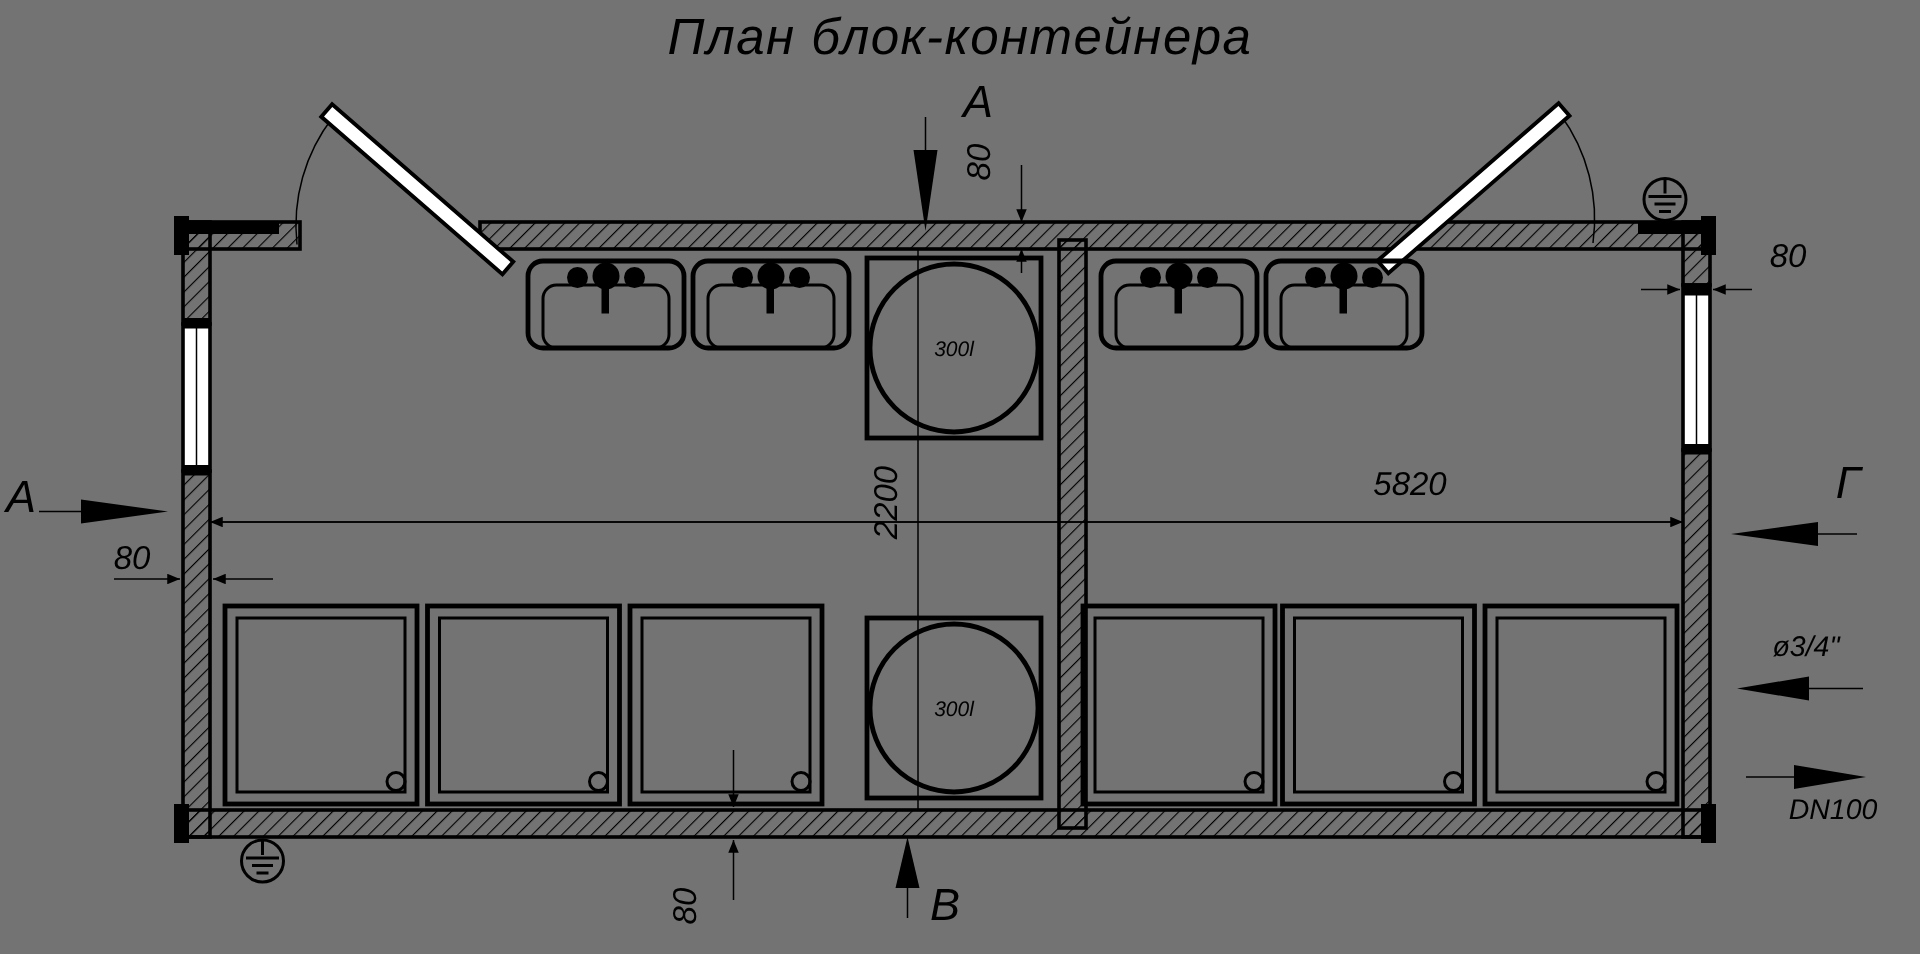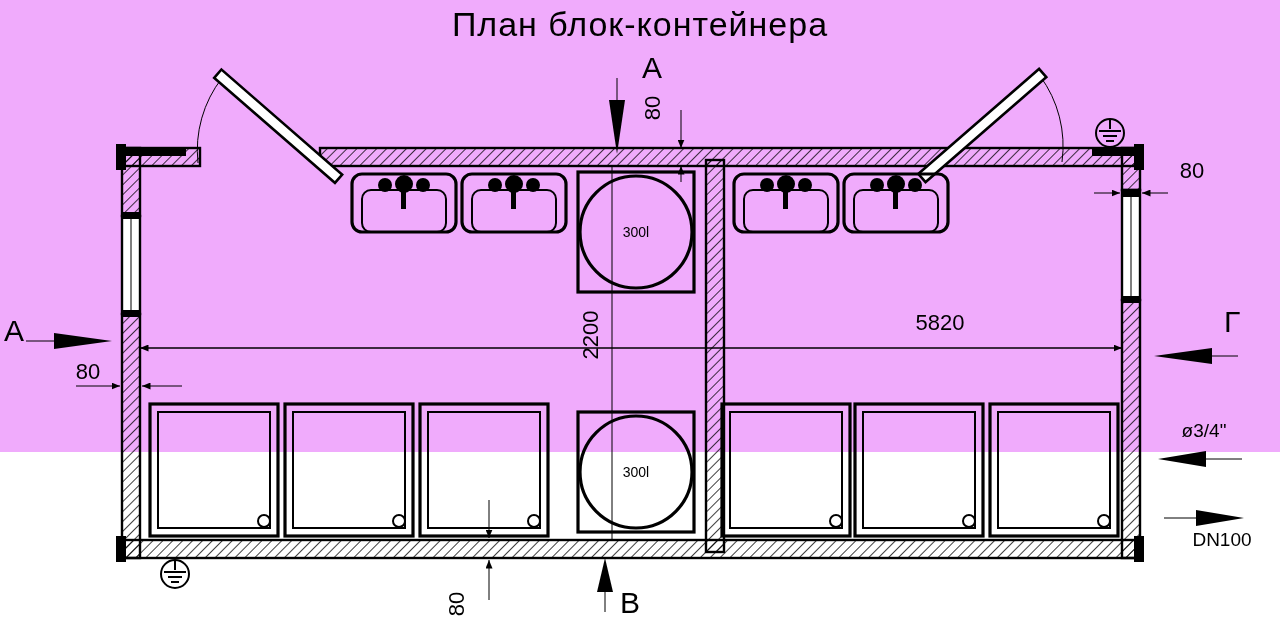--- a/index.html
+++ b/index.html
@@ -1,18 +1,18 @@
 <!DOCTYPE html>
 <html><head>
 <meta charset="utf-8">
 <style>
   html,body{margin:0;padding:0;background:#ffffff;}
   body{width:1280px;height:636px;overflow:hidden;
        font-family:"Liberation Sans", sans-serif;}
-  #stage{position:relative;width:1280px;height:452px;background:#f0abfc;}
+  #stage{position:relative;width:1280px;height:636px;background:#737373;font-style:italic;}
   svg#plan{position:absolute;left:0;top:0;width:1280px;height:636px;display:block;}
   text{font-family:"Liberation Sans", sans-serif;fill:#000;}
   .ttl{font-size:34px;letter-spacing:1px;}
   .mark{font-size:30px;}
   .dim{font-size:22px;}
   .dimsm{font-size:19px;}
   .tank{font-size:14px;}
   .thin{fill:none;stroke:#000;stroke-width:1;}
   .med{fill:none;stroke:#000;stroke-width:2;}
   .thick{fill:none;stroke:#000;stroke-width:3.2;}

